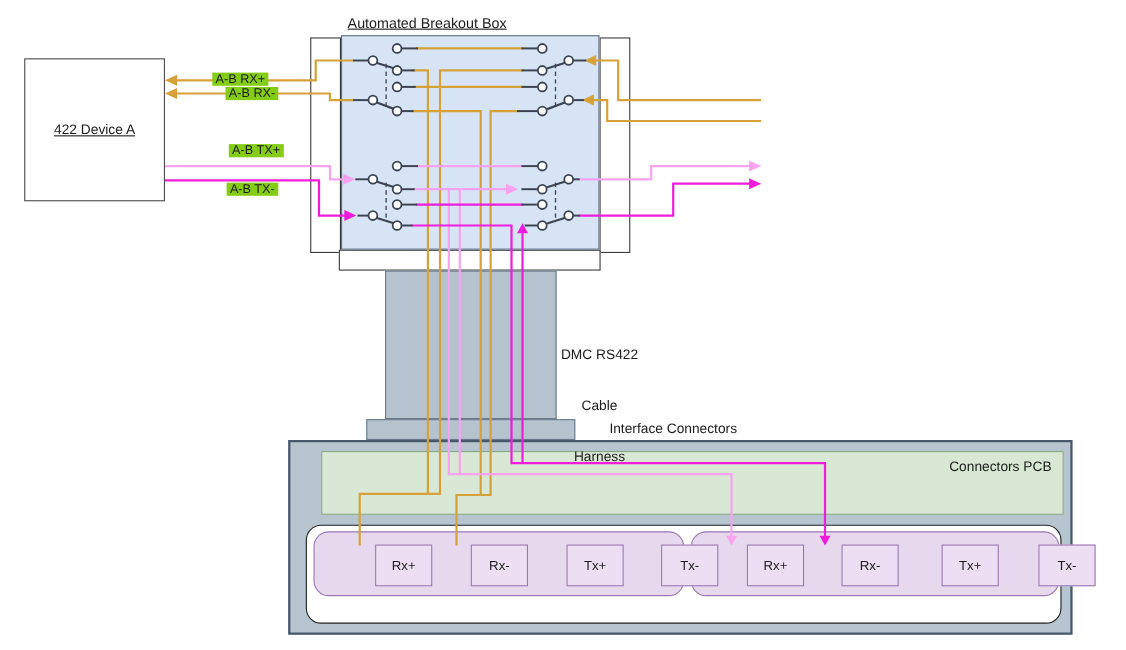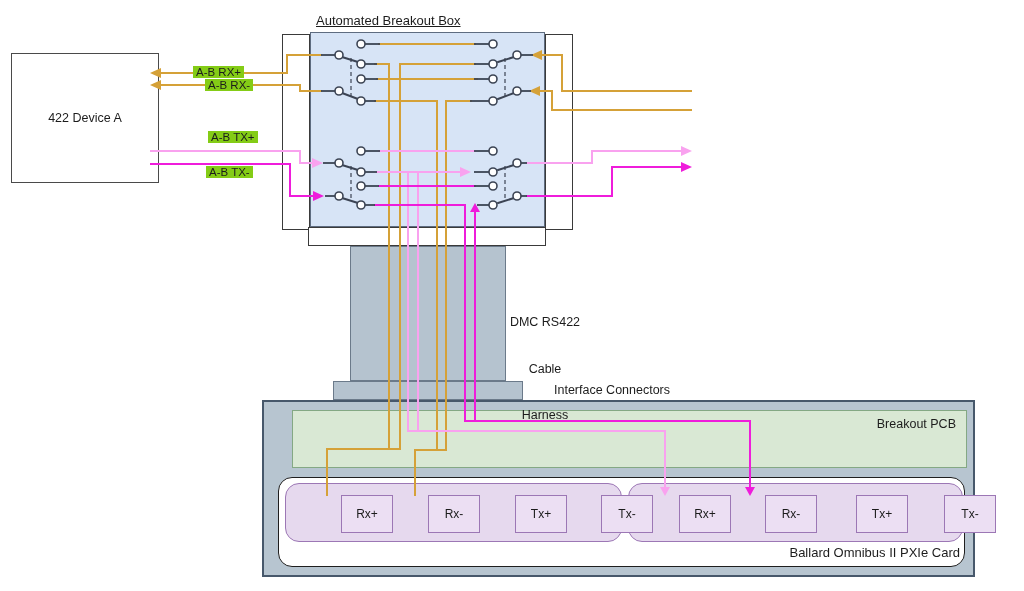--- a/index.html
+++ b/index.html
@@ -3,21 +3,21 @@
 <meta charset="utf-8">
 <style>
   html,body{margin:0;padding:0;background:#fff;}
   .stage{position:relative;width:1024px;height:591px;background:#fff;overflow:hidden;
          font-family:"Liberation Sans",sans-serif;color:#1c1c1c;}
   .abs{position:absolute;box-sizing:border-box;}
 
   
   .device{background:#fff;border:1.6px solid #4a4a4a;display:flex;align-items:center;justify-content:center;
           font-size:12.5px;}
-  .dev-a{left:11px;top:53px;width:148px;height:130px;}
+  .dev-a{left:22px;top:53px;width:128px;height:130px;text-decoration:underline;}
   .dev-b{left:692px;top:71px;width:116px;height:116px;}
   .connector{background:#fff;border:1.5px solid #3a3a3a;}
   .conn-l{left:282px;top:34px;width:28px;height:196px;}
   .conn-r{left:545px;top:34px;width:28px;height:196px;}
   .bbox-bottom{left:308px;top:227px;width:238px;height:19px;background:#fff;border:1.4px solid #3a3a3a;}
   .bbox{left:310px;top:32px;width:235px;height:195px;background:var(--c-breakout_fill);border:1px solid #5e6c80;}
   .harness-body{left:350px;top:246px;width:156px;height:135px;background:var(--c-harness_fill);border:1px solid #6b7a8a;}
   .harness-flange{left:333px;top:381px;width:190px;height:19px;background:var(--c-harness_fill);border:1px solid #6b7a8a;}
   .card{left:262px;top:400px;width:713px;height:177px;background:var(--c-card_fill);border:2px solid #47586b;}
   .pcb{left:292px;top:410px;width:675px;height:58px;background:var(--c-pcb_fill);border:1.5px solid #84a884;}
@@ -223,16 +223,15 @@
   <div class="lbl sig l-rxp">A-B RX+</div>
   <div class="lbl sig l-rxm">A-B RX-</div>
   <div class="lbl sig l-txp">A-B TX+</div>
   <div class="lbl sig l-txm">A-B TX-</div>
   <div class="lbl l-harness">
     <div>DMC RS422</div>
     <div>Cable</div>
     <div>Harness</div>
   </div>
   <div class="lbl l-conns">Interface Connectors</div>
-  <div class="lbl l-pcb">Breakout PCB</div>
-  <div class="lbl l-card">Ballard Omnibus II PXIe Card</div>
+  <div class="lbl l-pcb">Connectors PCB</div>
 
 </div>
 
 </body></html>

